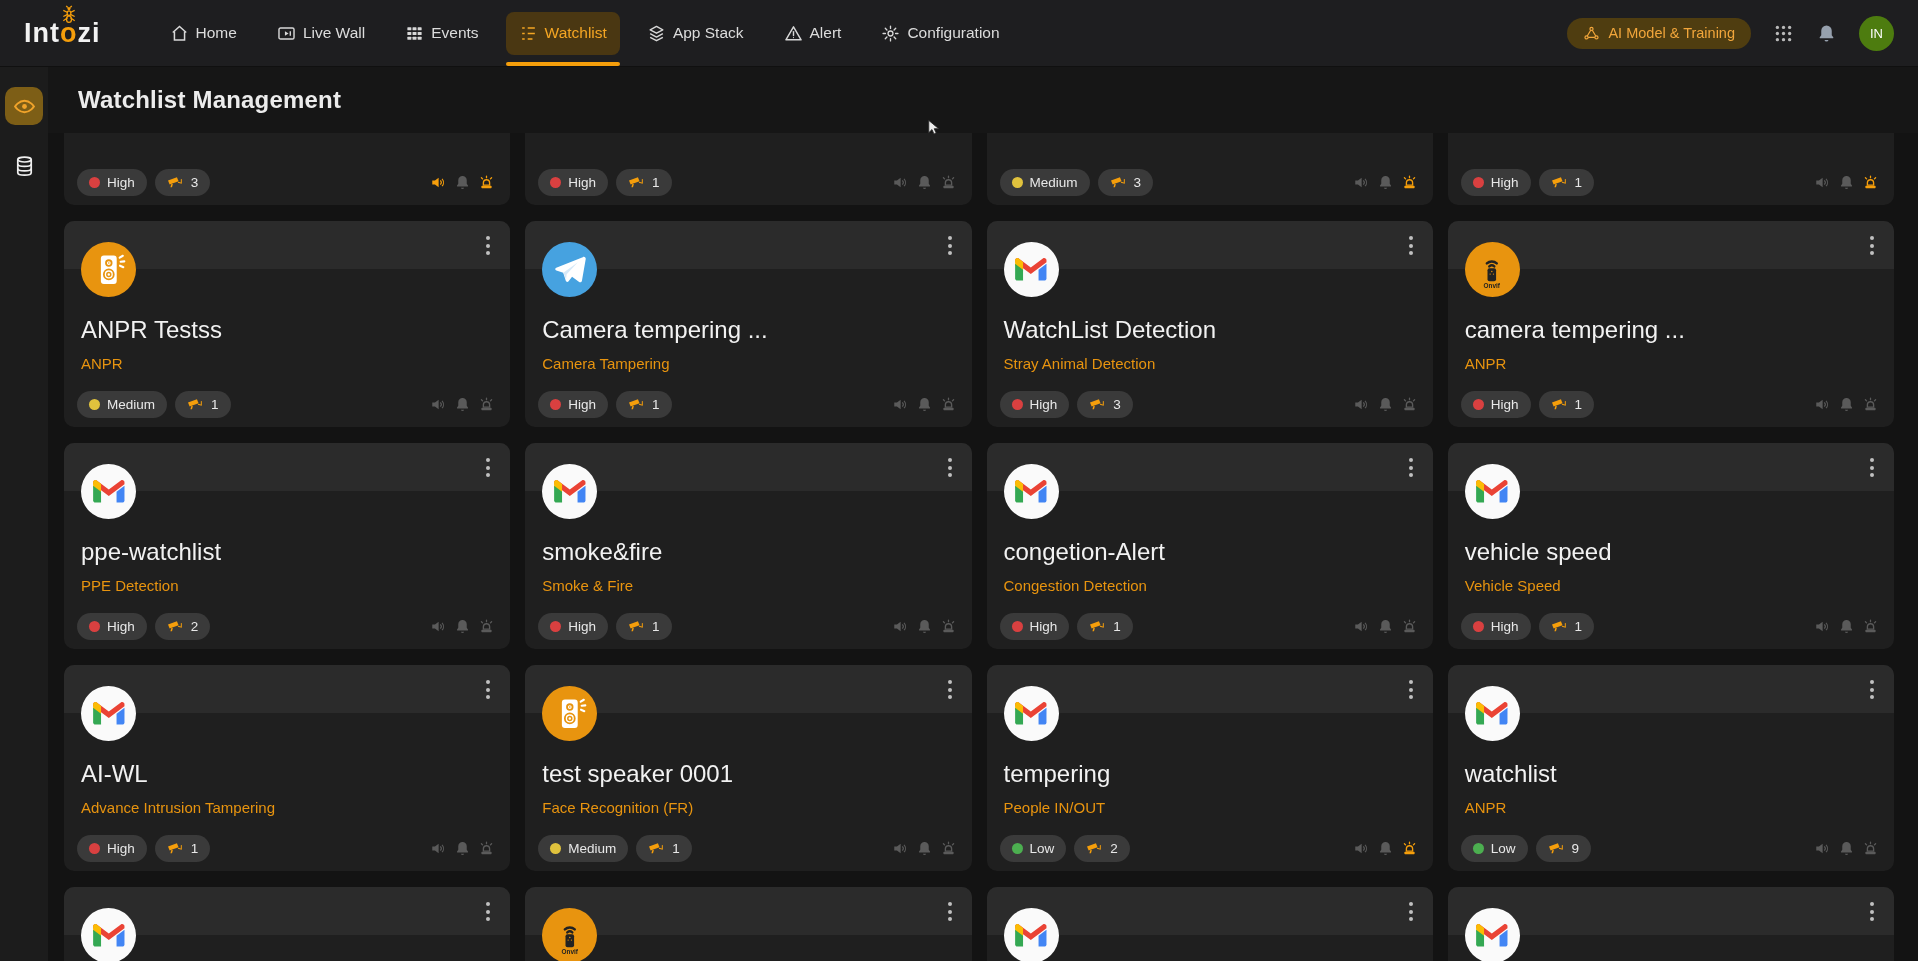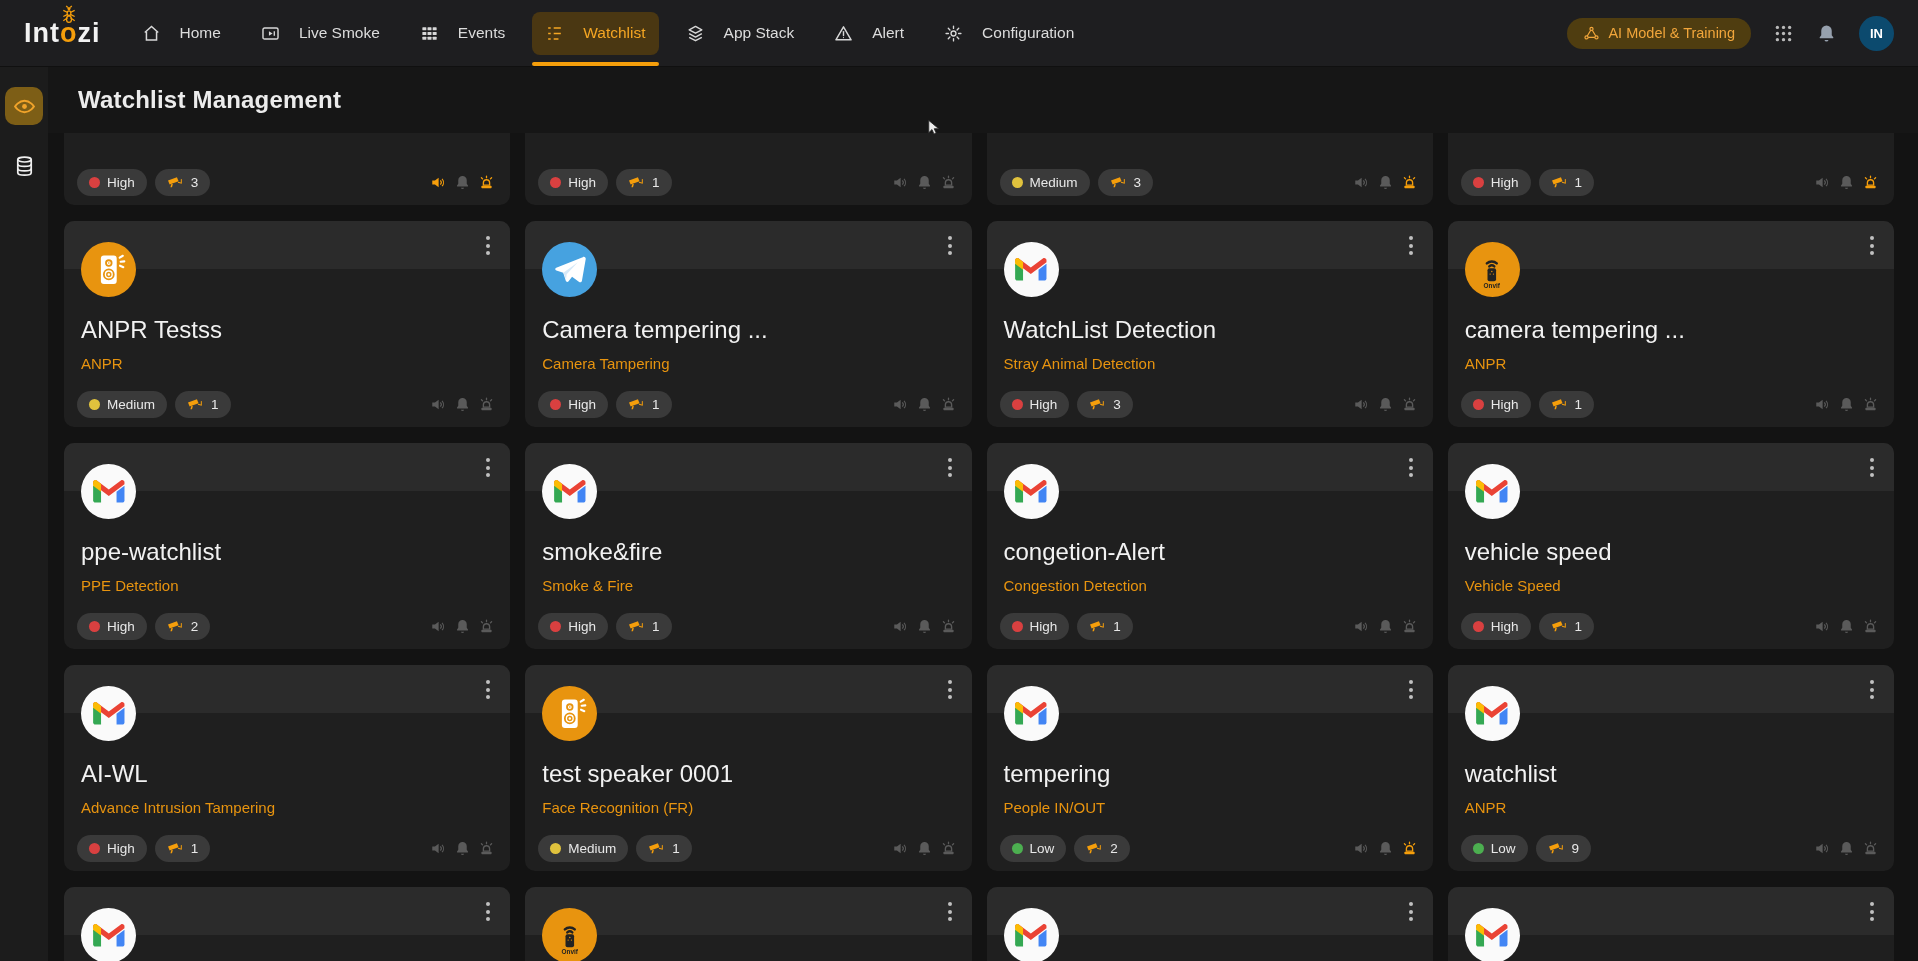--- a/index.html
+++ b/index.html
@@ -3,44 +3,44 @@
 <meta charset="utf-8">
 <style>
   html,body{margin:0;padding:0;background:#131313;}
   body{width:1918px;height:961px;position:relative;overflow:hidden;
        font-family:"Liberation Sans",sans-serif;-webkit-font-smoothing:antialiased;}
 
   
   .navbar{position:absolute;left:0;top:0;width:100%;height:67px;background:#1e1e20;
           display:flex;align-items:center;padding:0 24px;box-sizing:border-box;z-index:30;
           border-bottom:1px solid #101010;}
-  .logo{display:flex;align-items:baseline;margin-right:28px;position:relative;
+  .logo{display:flex;align-items:baseline;margin-right:56px;position:relative;
         font-size:27px;font-weight:700;color:#f2f2f2;letter-spacing:1px;}
   .logo .ant{position:absolute;left:34px;top:-16px;width:22px;height:22px;}
   .logo .o-accent{color:#f59e0b;}
   .nav-items{display:flex;align-items:center;gap:14px;height:100%;}
-  .nav-item{display:flex;gap:19px;color:#dcdcdc;font-size:15.5px;
+  .nav-item{display:flex;gap:7px;color:#dcdcdc;font-size:15.5px;
             padding:12px 13px;border-radius:8px;position:relative;cursor:pointer;white-space:nowrap;}
   .nav-item .nav-ic{width:19px;height:19px;display:inline-flex;color:#d8d8d8;}
   .nav-item .nav-ic svg{width:100%;height:100%;}
   .nav-item.active{background:#4a3712;color:#f5a623;}
   .nav-item.active .nav-ic{color:#f5a623;}
   .nav-item.active::after{content:"";position:absolute;left:0;right:0;bottom:-11px;height:4px;
                           background:#f59e0b;border-radius:3px;}
   .nav-right{margin-left:auto;display:flex;align-items:center;gap:22px;}
   .ai-pill{display:flex;align-items:center;gap:8px;background:#4f3d10;color:#f2a63b;
            height:31px;padding:0 16px;border-radius:16px;font-size:14.5px;cursor:pointer;white-space:nowrap;}
   .ai-pill .ai-ic{width:17px;height:17px;display:inline-flex;color:#f2a63b;}
   .ai-pill .ai-ic svg{width:100%;height:100%;}
   .icon-btn{width:21px;height:21px;display:inline-flex;cursor:pointer;}
   .icon-btn svg{width:100%;height:100%;}
   .apps-grid-btn{color:#b9b9b9;}
   .bell-btn{color:#96a0ad;}
-  .avatar{width:35px;height:35px;border-radius:50%;background:#0c4a6e;color:#fff;
-          display:flex;align-items:center;justify-content:center;font-size:13px;font-weight:700;cursor:pointer;}
+  .avatar{width:35px;height:35px;border-radius:50%;background:#4d7c0f;color:#fff;
+          display:flex;align-items:center;justify-content:center;font-size:13px;font-weight:400;cursor:pointer;}
 
   
   .siderail{position:absolute;left:0;top:67px;bottom:0;width:48px;background:#1c1c1c;z-index:20;
             display:flex;flex-direction:column;align-items:center;padding-top:20px;gap:22px;box-sizing:border-box;}
   .rail-btn{width:38px;height:38px;border-radius:10px;display:flex;align-items:center;justify-content:center;cursor:pointer;}
   .rail-btn.active{background:#7d5e16;}
   .rail-btn .r-ic{width:23px;height:23px;display:inline-flex;}
   .rail-btn .r-ic svg{width:100%;height:100%;}
   .rail-eye{color:#f0a32a;}
   .rail-db{color:#f0f0f0;}
@@ -119,21 +119,21 @@
   </div>
 
   <div class="nav-item">
     <span class="nav-ic">
           <svg viewBox="0 0 24 24" fill="none" stroke="currentColor" stroke-width="1.8">
             <rect x="2.5" y="5" width="19" height="14" rx="2"></rect>
             <path d="M10 9.3l4.6 2.7-4.6 2.7z" fill="currentColor" stroke="none"></path>
             <path d="M16.8 9.3v5.4" stroke-width="1.7"></path>
           </svg>
         </span>
-    <span class="nav-label">Live Smoke</span>
+    <span class="nav-label">Live Wall</span>
   </div>
 
   <div class="nav-item">
     <span class="nav-ic">
           <svg viewBox="0 0 24 24" fill="currentColor">
             <rect x="3" y="4" width="5" height="4" rx=".8"></rect>
             <rect x="9.5" y="4" width="5" height="4" rx=".8"></rect>
             <rect x="16" y="4" width="5" height="4" rx=".8"></rect>
             <rect x="3" y="10" width="5" height="4" rx=".8"></rect>
             <rect x="9.5" y="10" width="5" height="4" rx=".8"></rect>

